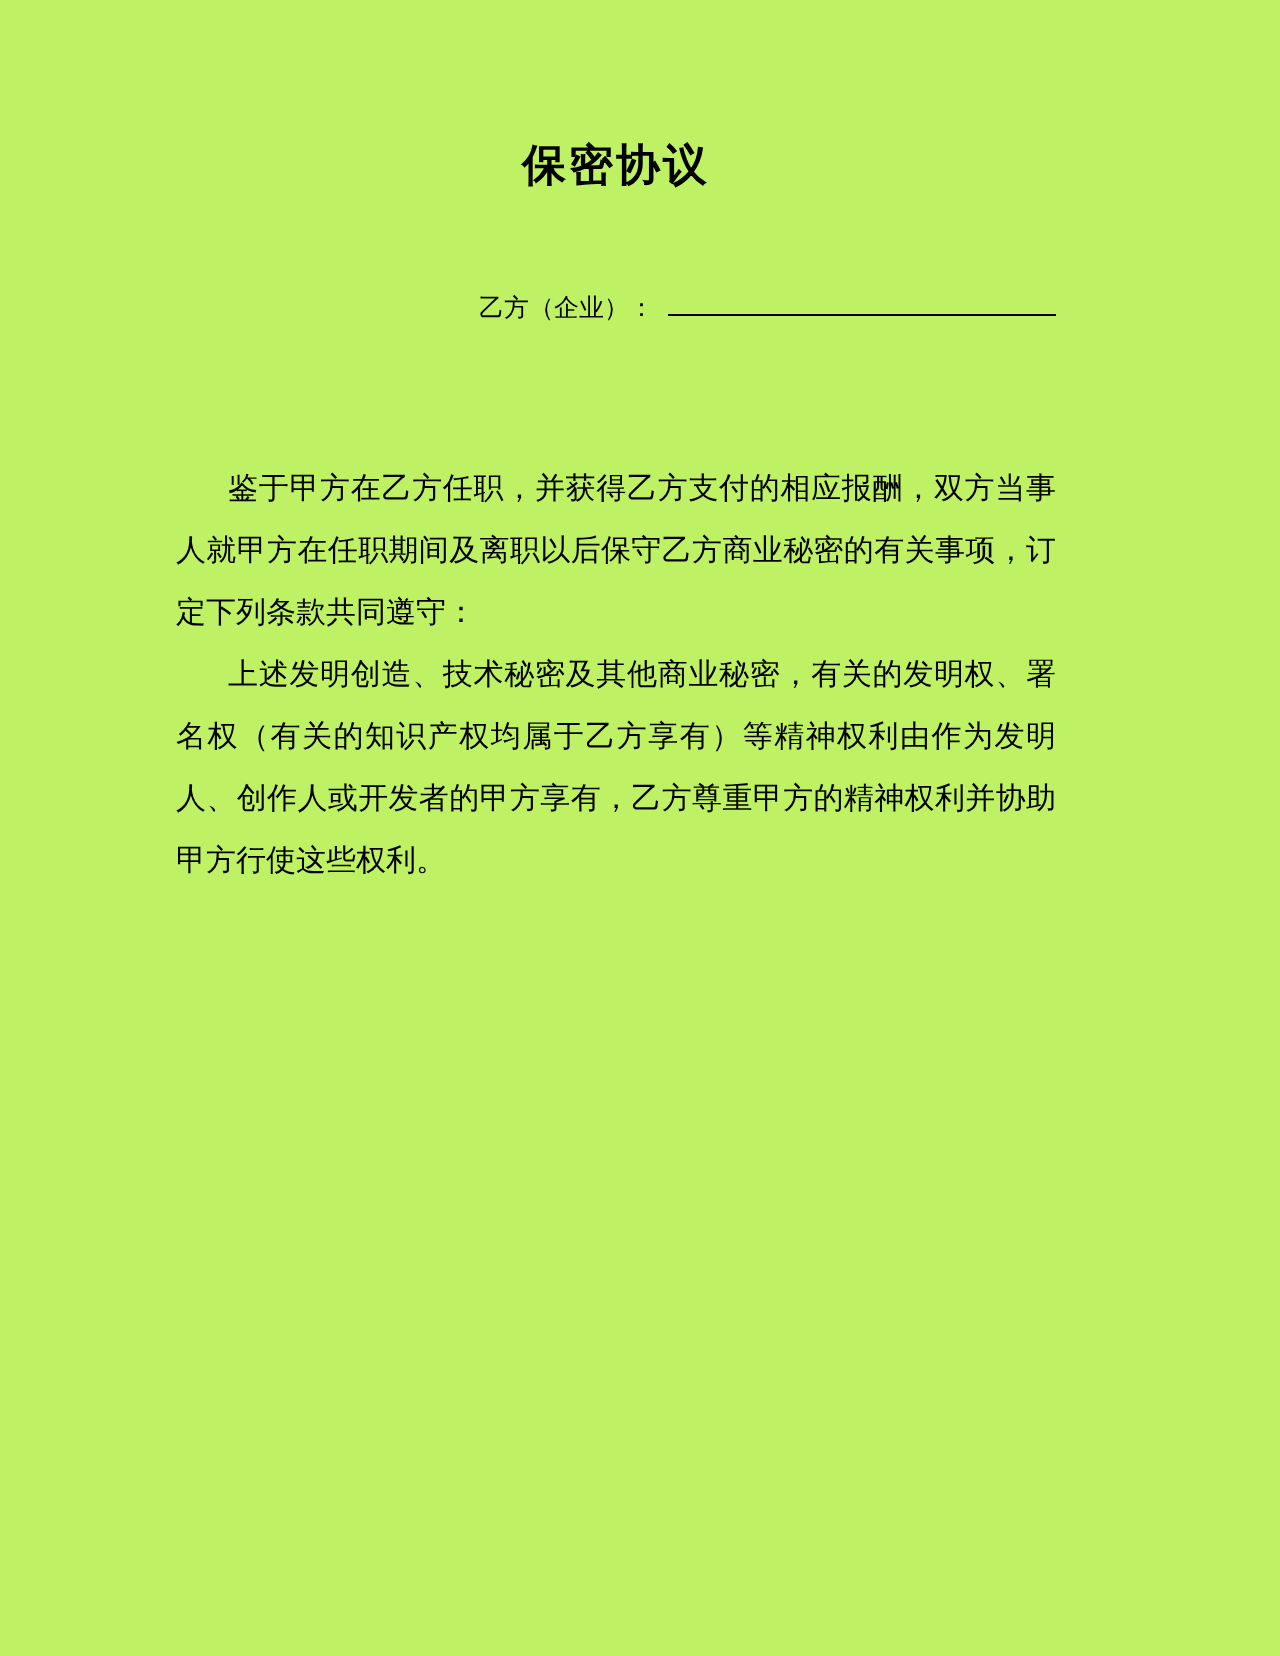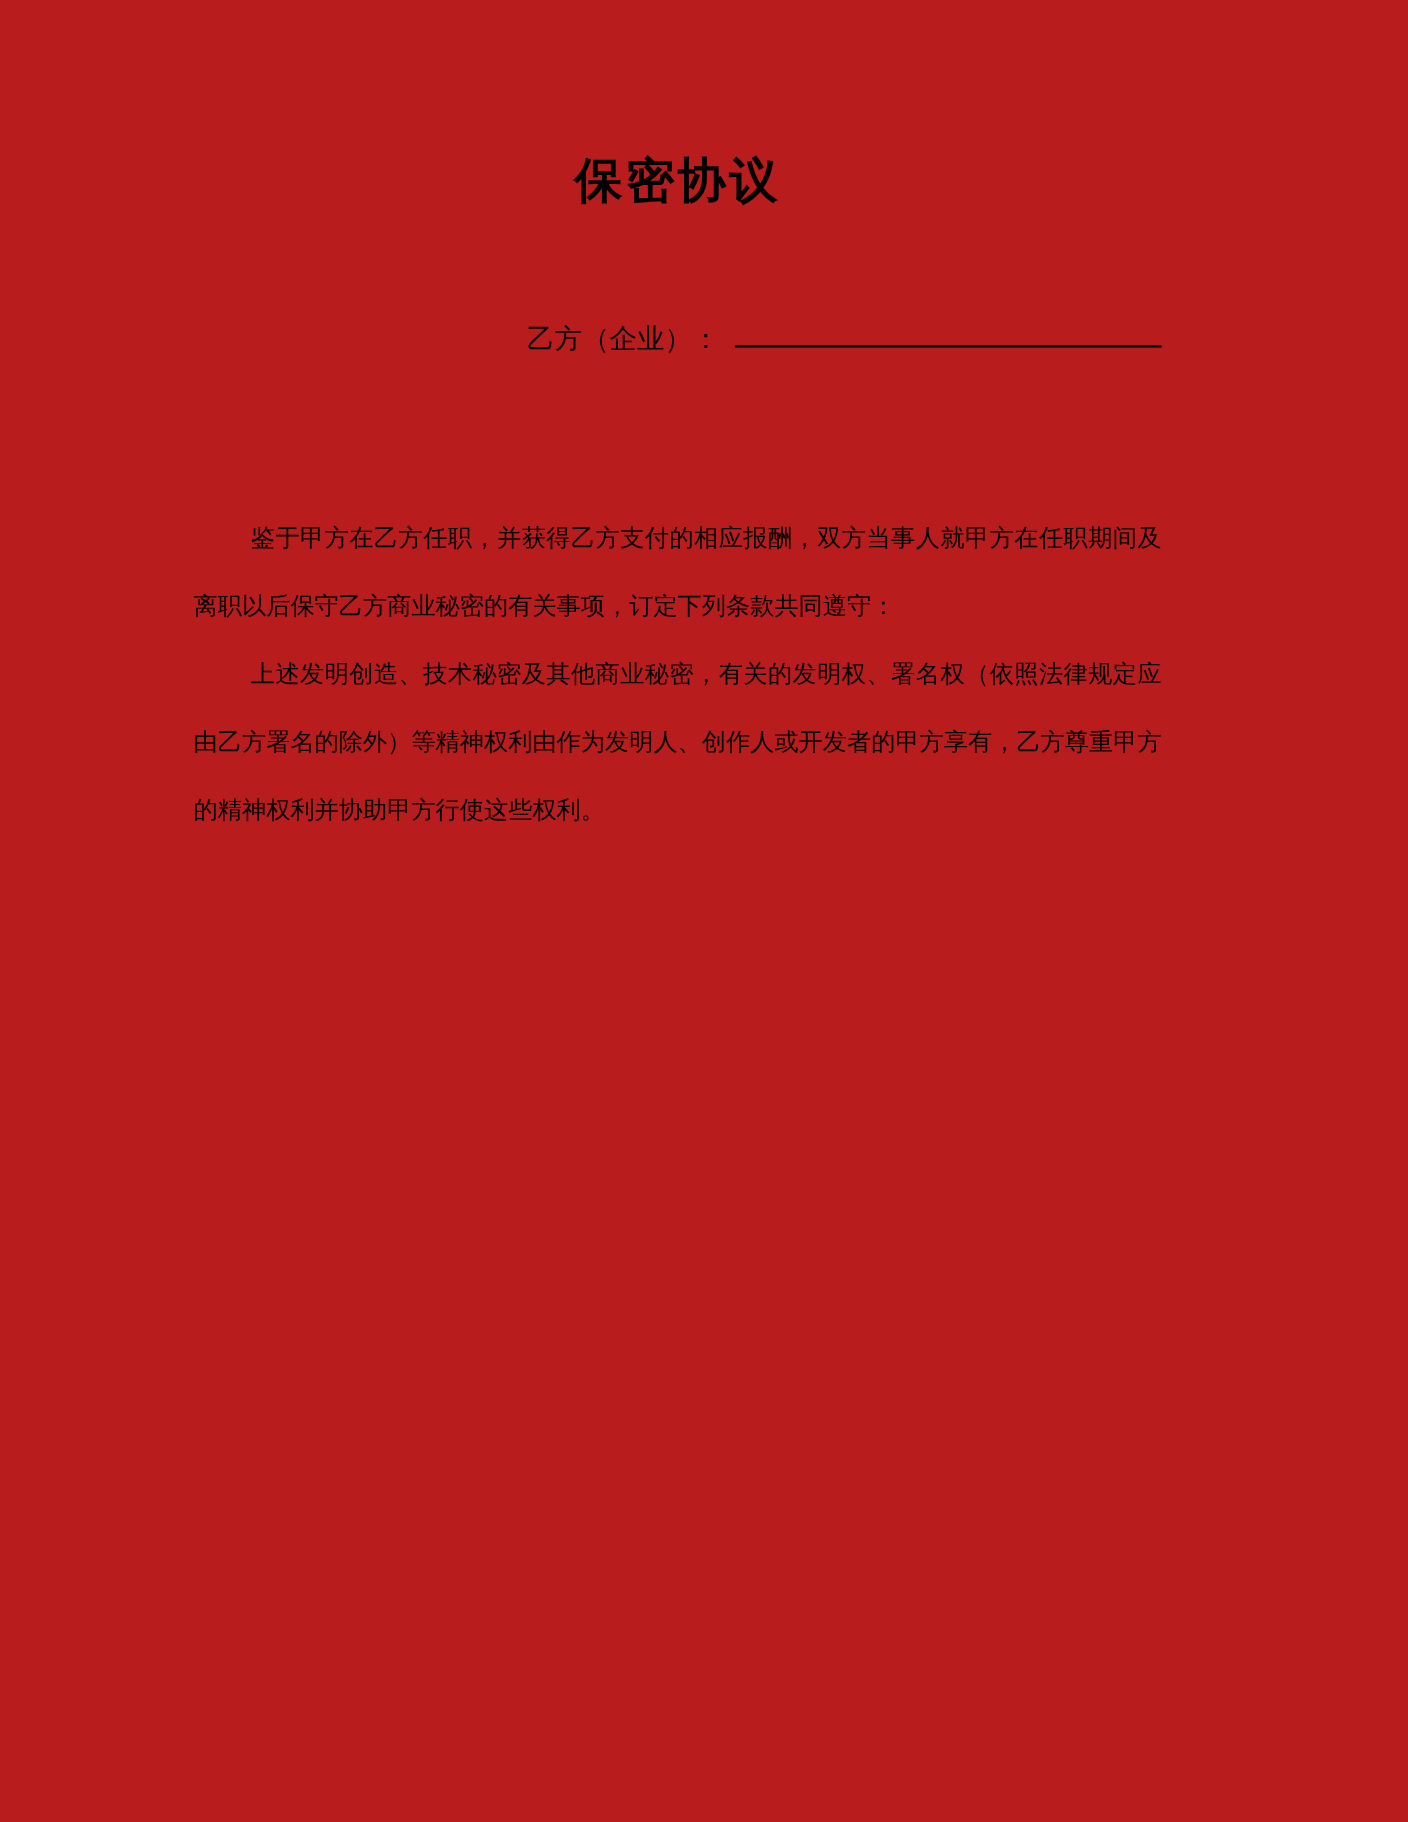--- a/index.html
+++ b/index.html
@@ -5,21 +5,21 @@
   html, body {
     margin: 0;
     padding: 0;
     background: #ffffff;
   }
   .page {
     position: relative;
     width: 1280px;
     height: 1656px;
     margin: 0 auto;
-    background: #b91c1c;
+    background: #bef264;
     color: #000000;
     box-sizing: border-box;
     padding: 140px 224px 0 176px;
     font-family: "Liberation Serif", "DejaVu Serif", serif;
     overflow: hidden;
   }
   .doc-title {
     margin: 0;
     text-align: center;
     font-family: "Liberation Sans", "DejaVu Sans", sans-serif;
@@ -49,21 +49,21 @@
   .blank-line {
     display: inline-block;
     width: 388px;
     height: 30px;
     margin-left: 14px;
     border-bottom: 2px solid #000000;
     vertical-align: baseline;
   }
   .para {
     margin: 0;
-    font-size: 22px;
+    font-size: 30px;
     line-height: 62px;
     text-align: justify;
     text-justify: inter-ideograph;
     text-indent: 52px;
     word-break: break-all;
     color: #000000;
   }
   .para.preamble {
     margin-top: 132px;
   }
@@ -82,15 +82,15 @@
   <h1 class="doc-title">保密协议</h1>
 
 
   <div class="party-line party-b">
     <span class="party-label">乙方（企业）：</span><span class="blank-line"></span>
   </div>
 
   <p class="para preamble">鉴于甲方在乙方任职，并获得乙方支付的相应报酬，双方当事人就甲方在任职期间及离职以后保守乙方商业秘密的有关事项，订定下列条款共同遵守：</p>
 
 
-  <p class="para moral-rights">上述发明创造、技术秘密及其他商业秘密，有关的发明权、署名权（依照法律规定应由乙方署名的除外）等精神权利由作为发明人、创作人或开发者的甲方享有，乙方尊重甲方的精神权利并协助甲方行使这些权利。</p>
+  <p class="para moral-rights">上述发明创造、技术秘密及其他商业秘密，有关的发明权、署名权（有关的知识产权均属于乙方享有）等精神权利由作为发明人、创作人或开发者的甲方享有，乙方尊重甲方的精神权利并协助甲方行使这些权利。</p>
 
 </div>
 
 </body></html>

